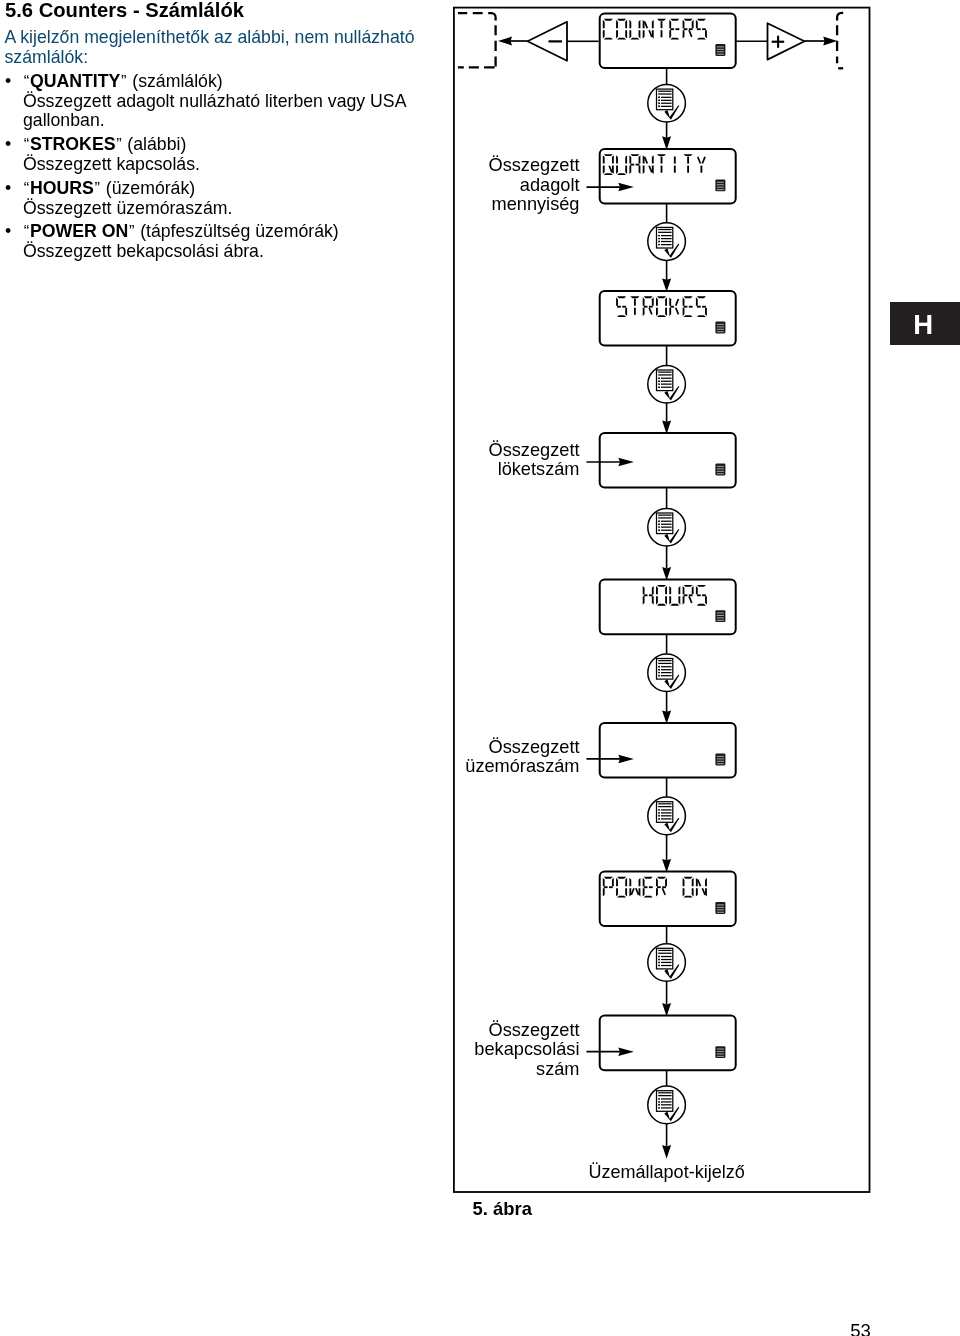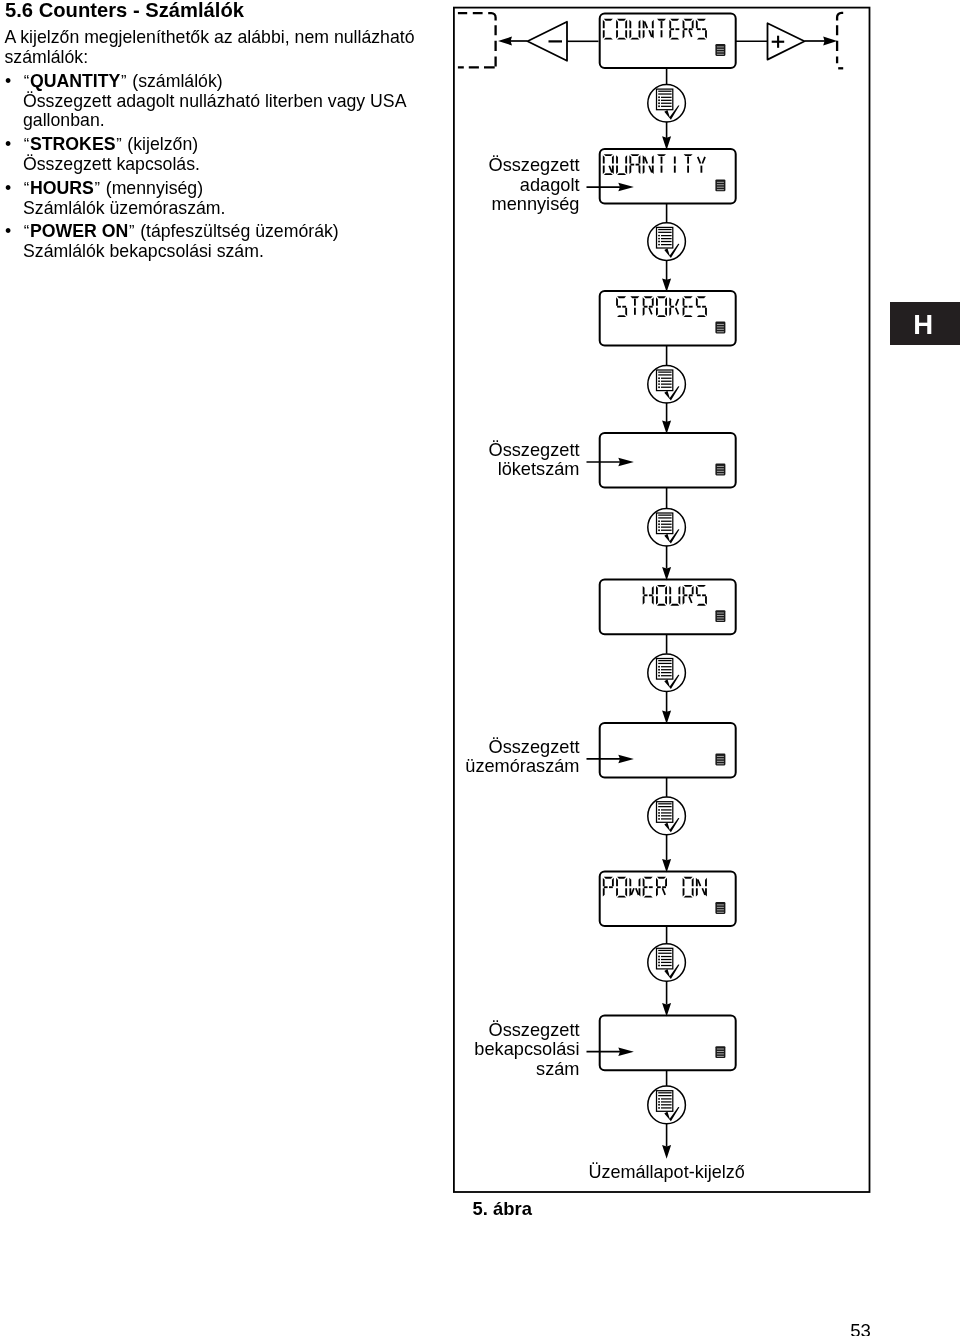--- a/index.html
+++ b/index.html
@@ -2,21 +2,21 @@
 <html><head>
 <meta charset="utf-8">
 <title>5.6 Counters - Számlálók</title>
 <style>
   html,body{margin:0;padding:0;}
   body{width:960px;height:1336px;background:#ffffff;font-family:"Liberation Sans",sans-serif;position:relative;overflow:hidden;}
   .page{position:absolute;left:0;top:0;width:960px;height:1336px;padding-left:14px;}
 
   #heading{position:absolute;left:5px;top:-1px;font-size:20.2px;font-weight:bold;color:#000;white-space:nowrap;}
   #intro{position:absolute;left:4.5px;top:28.2px;width:432px;}
-  #intro .para{font-size:17.7px;line-height:19.8px;color:#000000;}
+  #intro .para{font-size:17.7px;line-height:19.8px;color:#0c4a6e;}
   ul.bullets{margin:4px 0 0 0;padding:0;list-style:none;}
   ul.bullets li{position:relative;padding-left:18.5px;margin:0 0 4px 0;font-size:17.7px;line-height:19.8px;color:#000;}
   ul.bullets li .dot{position:absolute;left:0.4px;top:0px;font-size:17.7px;line-height:19.8px;}
   .b{font-weight:bold;margin-top:35px;}
   .q{font-weight:normal;font-size:0.93em;letter-spacing:0.05em;padding-left:0.04em;}
 
   #figsvg{position:absolute;left:0;top:0;}
   #figcap{position:absolute;left:472.6px;top:1198px;font-size:18.4px;font-weight:bold;color:#000;}
   #htab{position:absolute;left:889.8px;top:302.1px;width:70.2px;height:43.3px;background:#231f20;}
   #htab span{color:#fff;font-size:27.5px;font-weight:bold;position:absolute;left:23.5px;top:50%;transform:translate(0,-48%);line-height:1;}
@@ -24,23 +24,23 @@
 </style>
 </head>
 <body>
 
 <div class="page">
   <div id="heading">5.6 Counters - Számlálók</div>
   <div id="intro">
     <div class="para">A kijelzőn megjeleníthetők az alábbi, nem nullázható számlálók:</div>
     <ul class="bullets" id="bullets">
         <li><span class="dot">•</span><span class="b"><span class="q">“</span>QUANTITY<span class="q">”</span></span><span> (számlálók)</span><br><span>Összegzett adagolt nullázható literben vagy USA gallonban.</span></li>
-        <li><span class="dot">•</span><span class="b"><span class="q">“</span>STROKES<span class="q">”</span></span><span> (kijelzőn)</span><br><span>Összegzett kapcsolás.</span></li>
-        <li><span class="dot">•</span><span class="b"><span class="q">“</span>HOURS<span class="q">”</span></span><span> (mennyiség)</span><br><span>Számlálók üzemóraszám.</span></li>
-        <li><span class="dot">•</span><span class="b"><span class="q">“</span>POWER ON<span class="q">”</span></span><span> (tápfeszültség üzemórák)</span><br><span>Számlálók bekapcsolási szám.</span></li>
+        <li><span class="dot">•</span><span class="b"><span class="q">“</span>STROKES<span class="q">”</span></span><span> (alábbi)</span><br><span>Összegzett kapcsolás.</span></li>
+        <li><span class="dot">•</span><span class="b"><span class="q">“</span>HOURS<span class="q">”</span></span><span> (üzemórák)</span><br><span>Összegzett üzemóraszám.</span></li>
+        <li><span class="dot">•</span><span class="b"><span class="q">“</span>POWER ON<span class="q">”</span></span><span> (tápfeszültség üzemórák)</span><br><span>Összegzett bekapcsolási ábra.</span></li>
       </ul>
   </div>
 
   <svg id="figsvg" width="960" height="1336" viewBox="0 0 960 1336">
       <g fill="#000" stroke="none">
         <rect x="453.9" y="7.6" width="415.6" height="1184.4" fill="none" stroke="#000" stroke-width="1.8"></rect>
         <path d="M 457.9 13.1 L 467.2 13.1 M 472.8 13.1 L 482.6 13.1 M 488.2 13.1 L 491.4 13.1 A 4.3 4.3 0 0 1 495.6 17.4 L 495.6 20.6" fill="none" stroke="#000" stroke-width="2.3" stroke-linecap="butt"></path>
         <path d="M 495.6 25.2 L 495.6 35.3 M 495.6 40.8 L 495.6 50.9 M 495.6 56.4 L 495.6 66.5" fill="none" stroke="#000" stroke-width="2.3" stroke-linecap="butt"></path>
         <path d="M 457.9 67.3 L 463.8 67.3 M 468.8 67.3 L 478.9 67.3 M 484.0 67.3 L 494.7 67.3" fill="none" stroke="#000" stroke-width="2.3" stroke-linecap="butt"></path>
         <path d="M 837.1 20.6 L 837.1 17.2 A 4.3 4.3 0 0 1 841.4 12.9 L 843.2 12.9" fill="none" stroke="#000" stroke-width="2.3" stroke-linecap="butt"></path>

